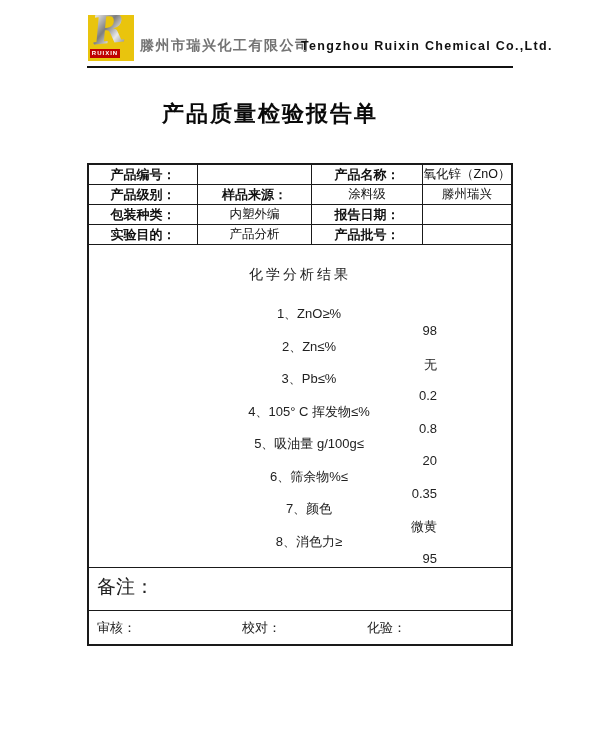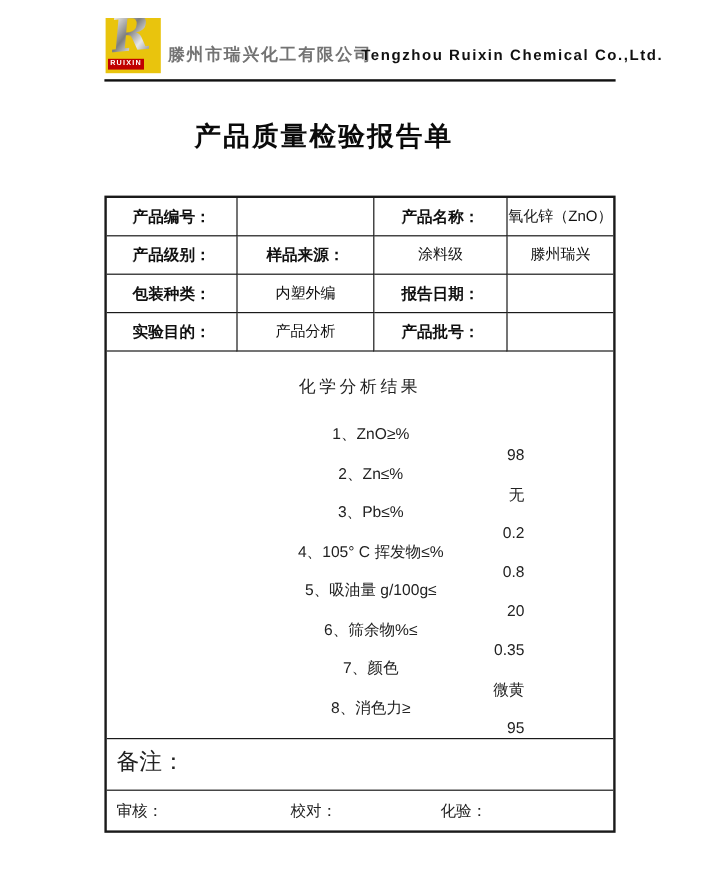--- a/index.html
+++ b/index.html
@@ -25,21 +25,21 @@
                 letter-spacing:1.3px; color:#111; white-space:nowrap;padding-left:18px; }
   .header-rule { position:absolute; left:87px; top:66px; width:426px; height:2px; background:#111; }
 
   
   .report-title { position:absolute; left:0; top:99px; width:540px; text-align:center;
                   font-size:22px; font-weight:bold; letter-spacing:2px; color:#0a0a0a; }
 
   
   .report-table { position:absolute; left:87px; top:163px; width:426px; border:2px solid #1a1a1a; }
   .info-grid { display:grid; grid-template-columns:109px 114px 111px auto; }
-  .cell { height:32px; display:flex; align-items:center; justify-content:center;
+  .cell { height:20px; display:flex; align-items:center; justify-content:center;
           border-right:1px solid #1a1a1a; border-bottom:1px solid #1a1a1a;
           font-size:13px; white-space:nowrap; overflow:visible; }
   .cell:nth-child(4n) { border-right:none; }
   .cell-label { font-weight:bold; }
   .cell-value { font-weight:normal; font-size:12.5px; }
 
   .analysis-cell { position:relative; height:323px; border-bottom:1px solid #1a1a1a; }
   .analysis-heading { position:absolute; top:21px; left:0; width:100%; text-align:center;
                       font-size:14px; letter-spacing:3px; color:#222; }
   .analysis-list { position:absolute; top:60px; left:92px; right:74px; }

